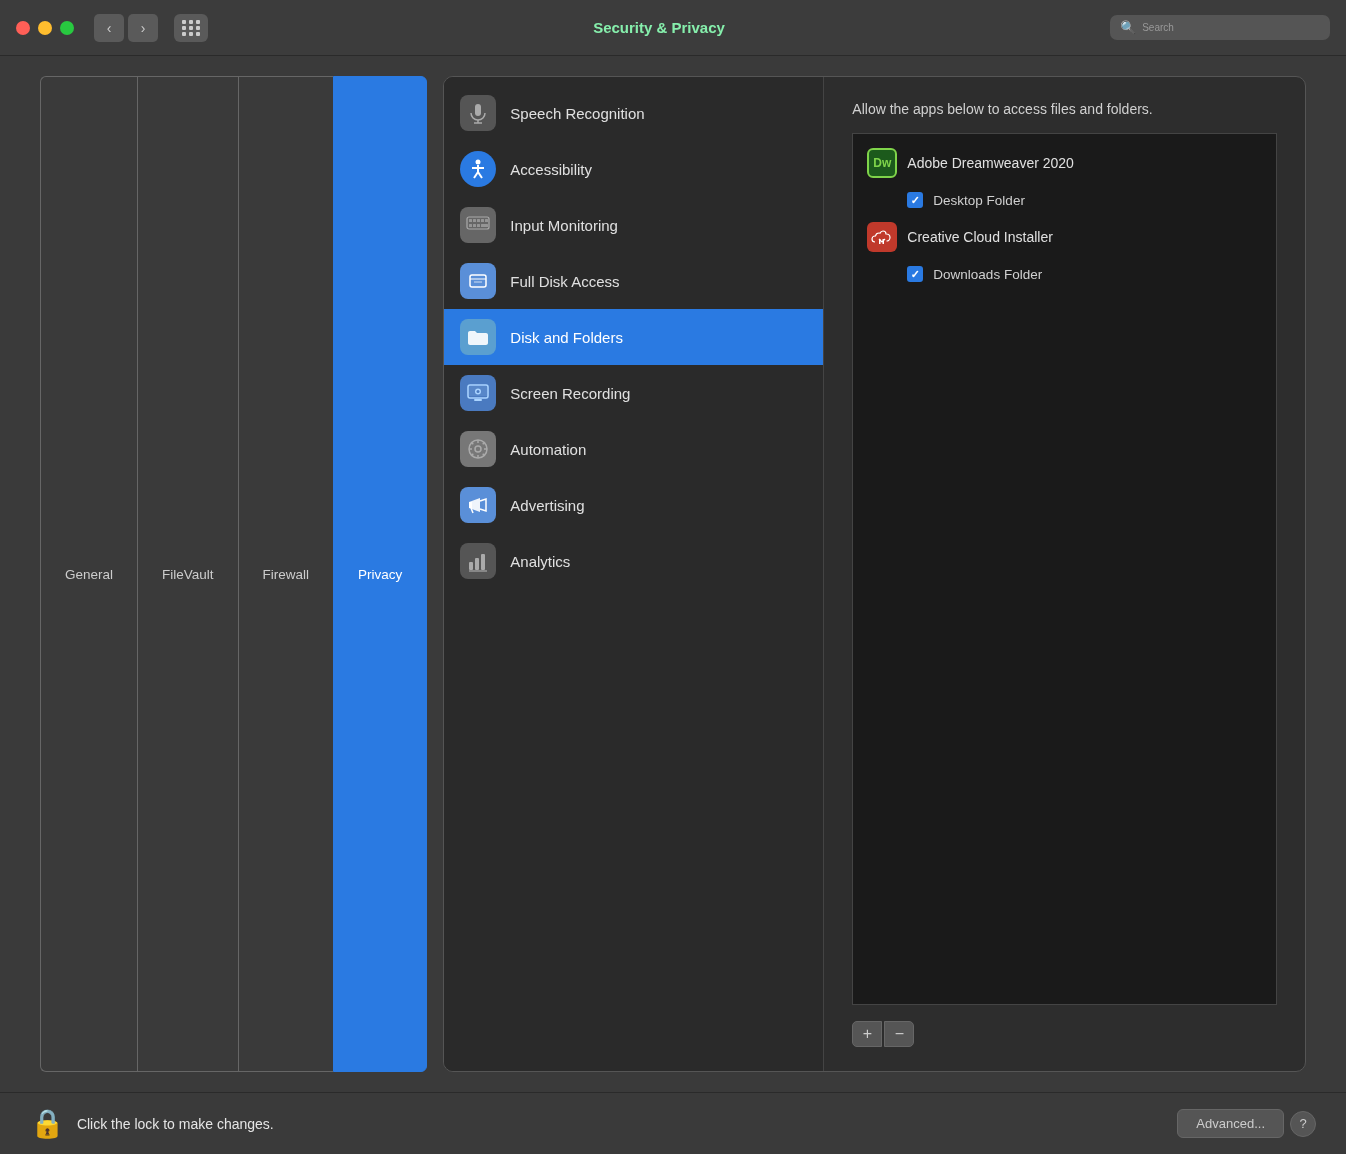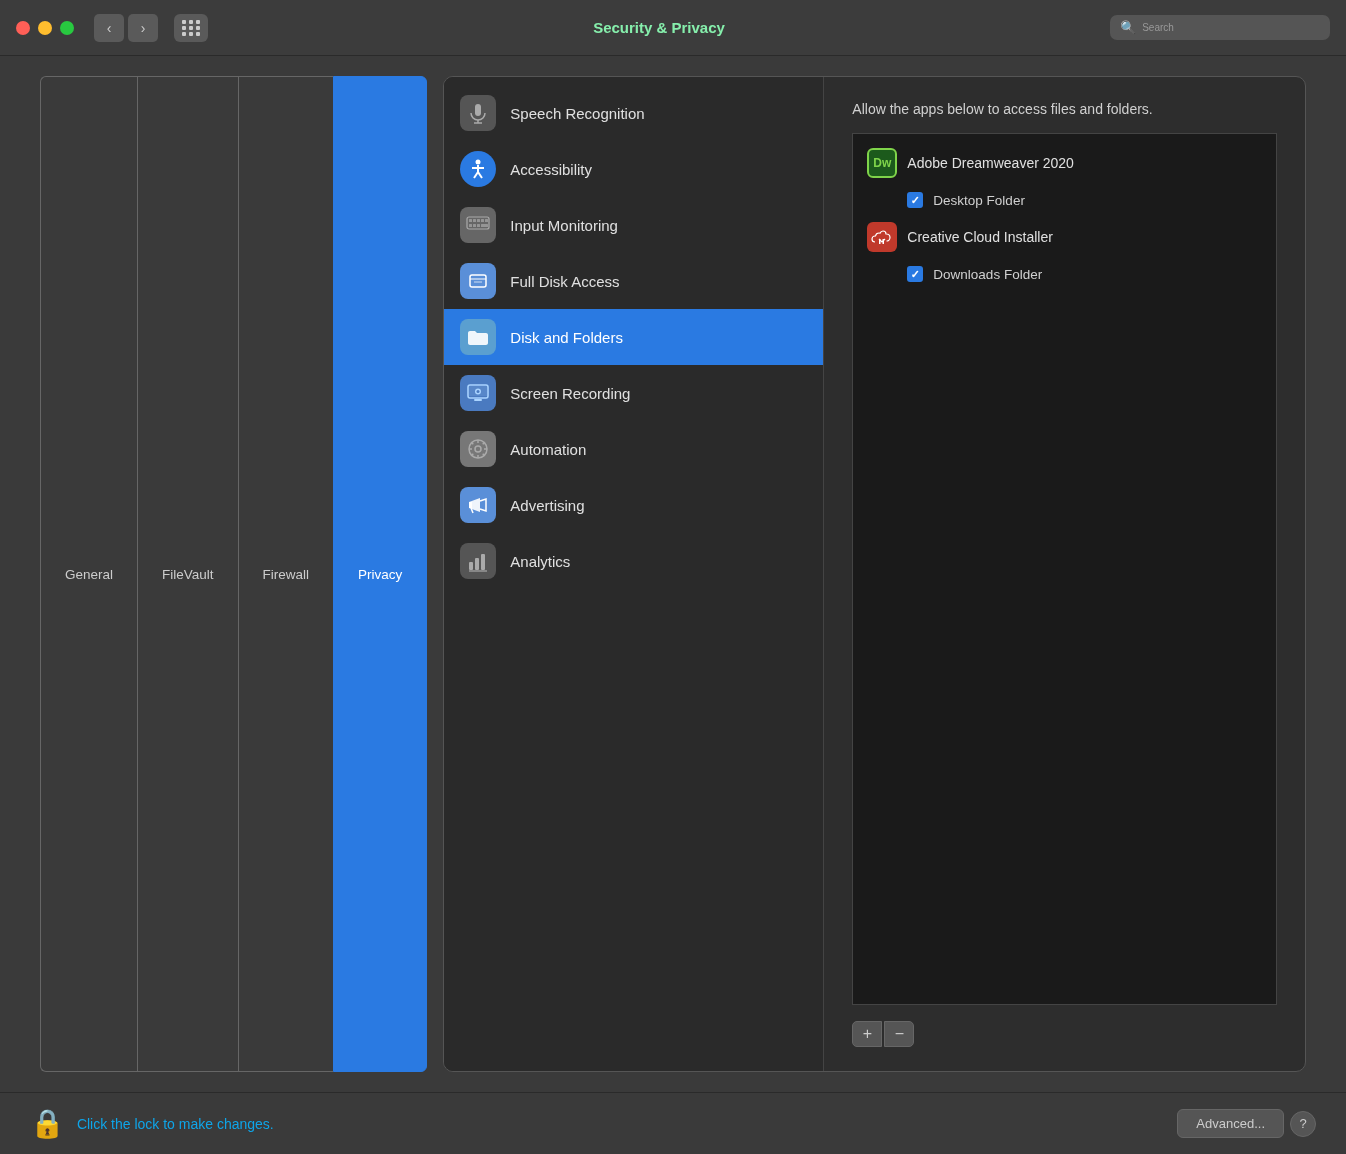--- a/index.html
+++ b/index.html
@@ -317,21 +317,21 @@
       display: flex;
       align-items: center;
       gap: 12px;
       cursor: pointer;
     }
     .lock-icon {
       font-size: 28px;
       color: #c8a050;
     }
     .lock-text {
-      color: #0ea5e9;
+      color: #e5e5e5;
       font-size: 14px;
     }
     .bottom-right {
       margin-left: auto;
       display: flex;
       align-items: center;
       gap: 6px;
     }
     .advanced-btn {
       background: #555;

